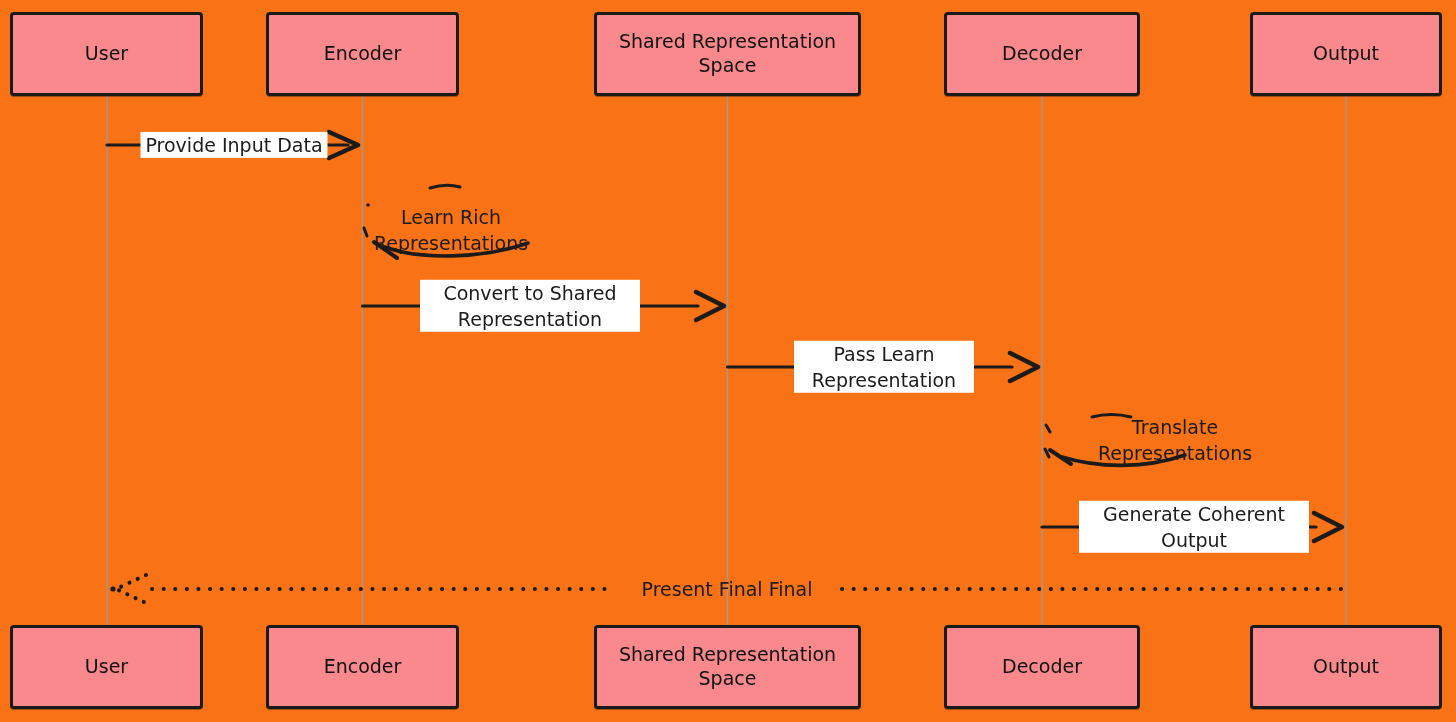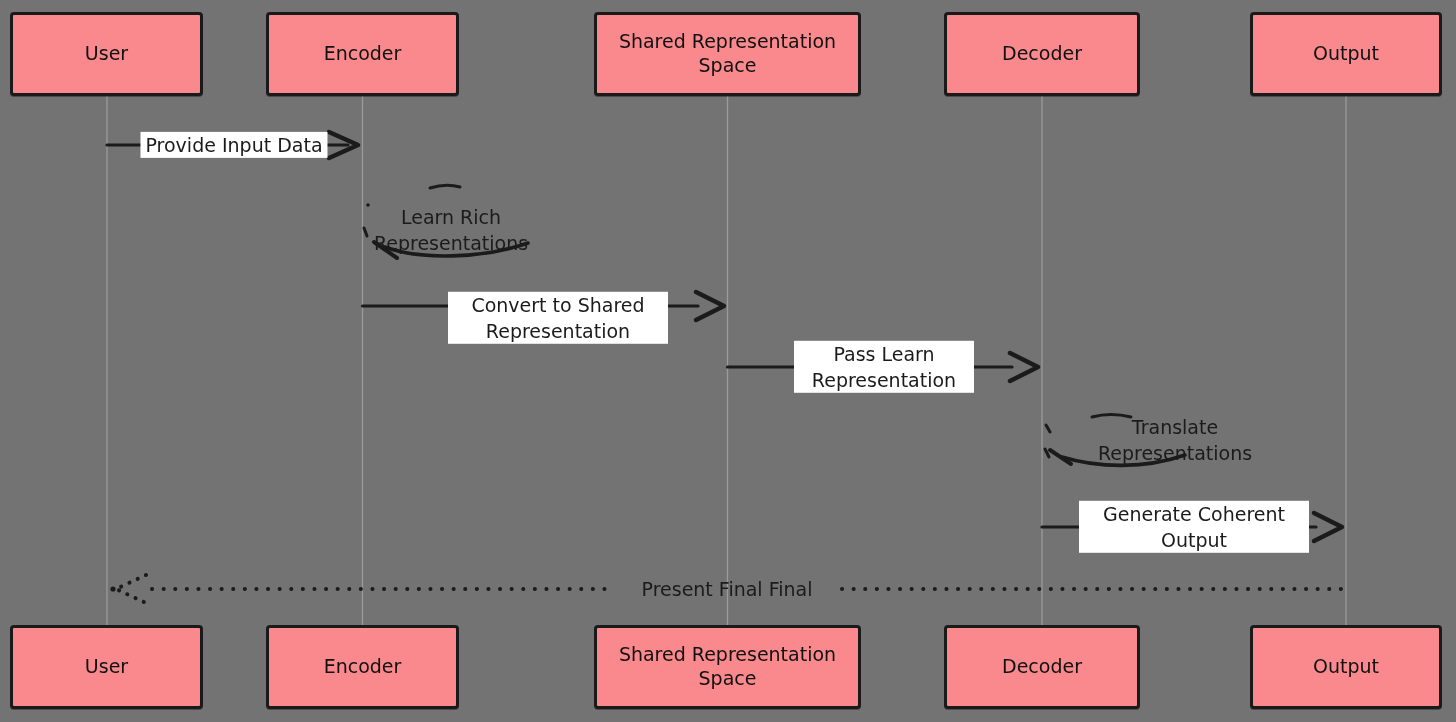--- a/index.html
+++ b/index.html
@@ -36,21 +36,21 @@
     color:#1b1b1b;
     background:#ffffff;
     padding:0 5px;
   }
   .msg-label.nowrap{white-space:nowrap;}
   .msg-label.transparent{background:transparent;padding:0 8px;}
 </style>
 </head>
 <body>
 
-<div id="stage" style="--actor-fill: #f9898d; --actor-border: #1a1a1a; background: #737373;">
+<div id="stage" style="--actor-fill: #f9898d; --actor-border: #1a1a1a; background: #f97316;">
 
   <svg id="wires" width="1456" height="722" viewBox="0 0 1456 722" fill="none" xmlns="http://www.w3.org/2000/svg">
 
     <g stroke="#9b9b9b" stroke-width="1.3">
       <line x1="107" y1="96" x2="107" y2="625"></line>
       <line x1="362.5" y1="96" x2="362.5" y2="625"></line>
       <line x1="727.5" y1="96" x2="727.5" y2="625"></line>
       <line x1="1042" y1="96" x2="1042" y2="625"></line>
       <line x1="1346" y1="96" x2="1346" y2="625"></line>
     </g>
@@ -128,21 +128,21 @@
       <span>Decoder</span>
     </div>
   <div class="actor-box" style="left:1250px;top:625px;width:192px;">
       <span>Output</span>
     </div>
 
   <div class="msg-label nowrap" style="left:234px;top:145px;">Provide Input Data</div>
 
   <div class="msg-label transparent" style="left:451px;top:217px;width:170px;margin-top:13px;">Learn Rich Representations</div>
 
-  <div class="msg-label" style="left:558px;top:306px;width:210px;margin-top:12px;">Convert to Shared Representation</div>
+  <div class="msg-label" style="left:530px;top:306px;width:210px;">Convert to Shared Representation</div>
 
   <div class="msg-label" style="left:884px;top:367px;width:170px;">Pass Learn Representation</div>
 
   <div class="msg-label transparent" style="left:1175px;top:440px;width:180px;">Translate Representations</div>
 
   <div class="msg-label" style="left:1194px;top:527px;width:220px;">Generate Coherent Output</div>
 
   <div class="msg-label nowrap transparent" style="left:727px;top:589px;">Present Final Final</div>
 
 </div>

